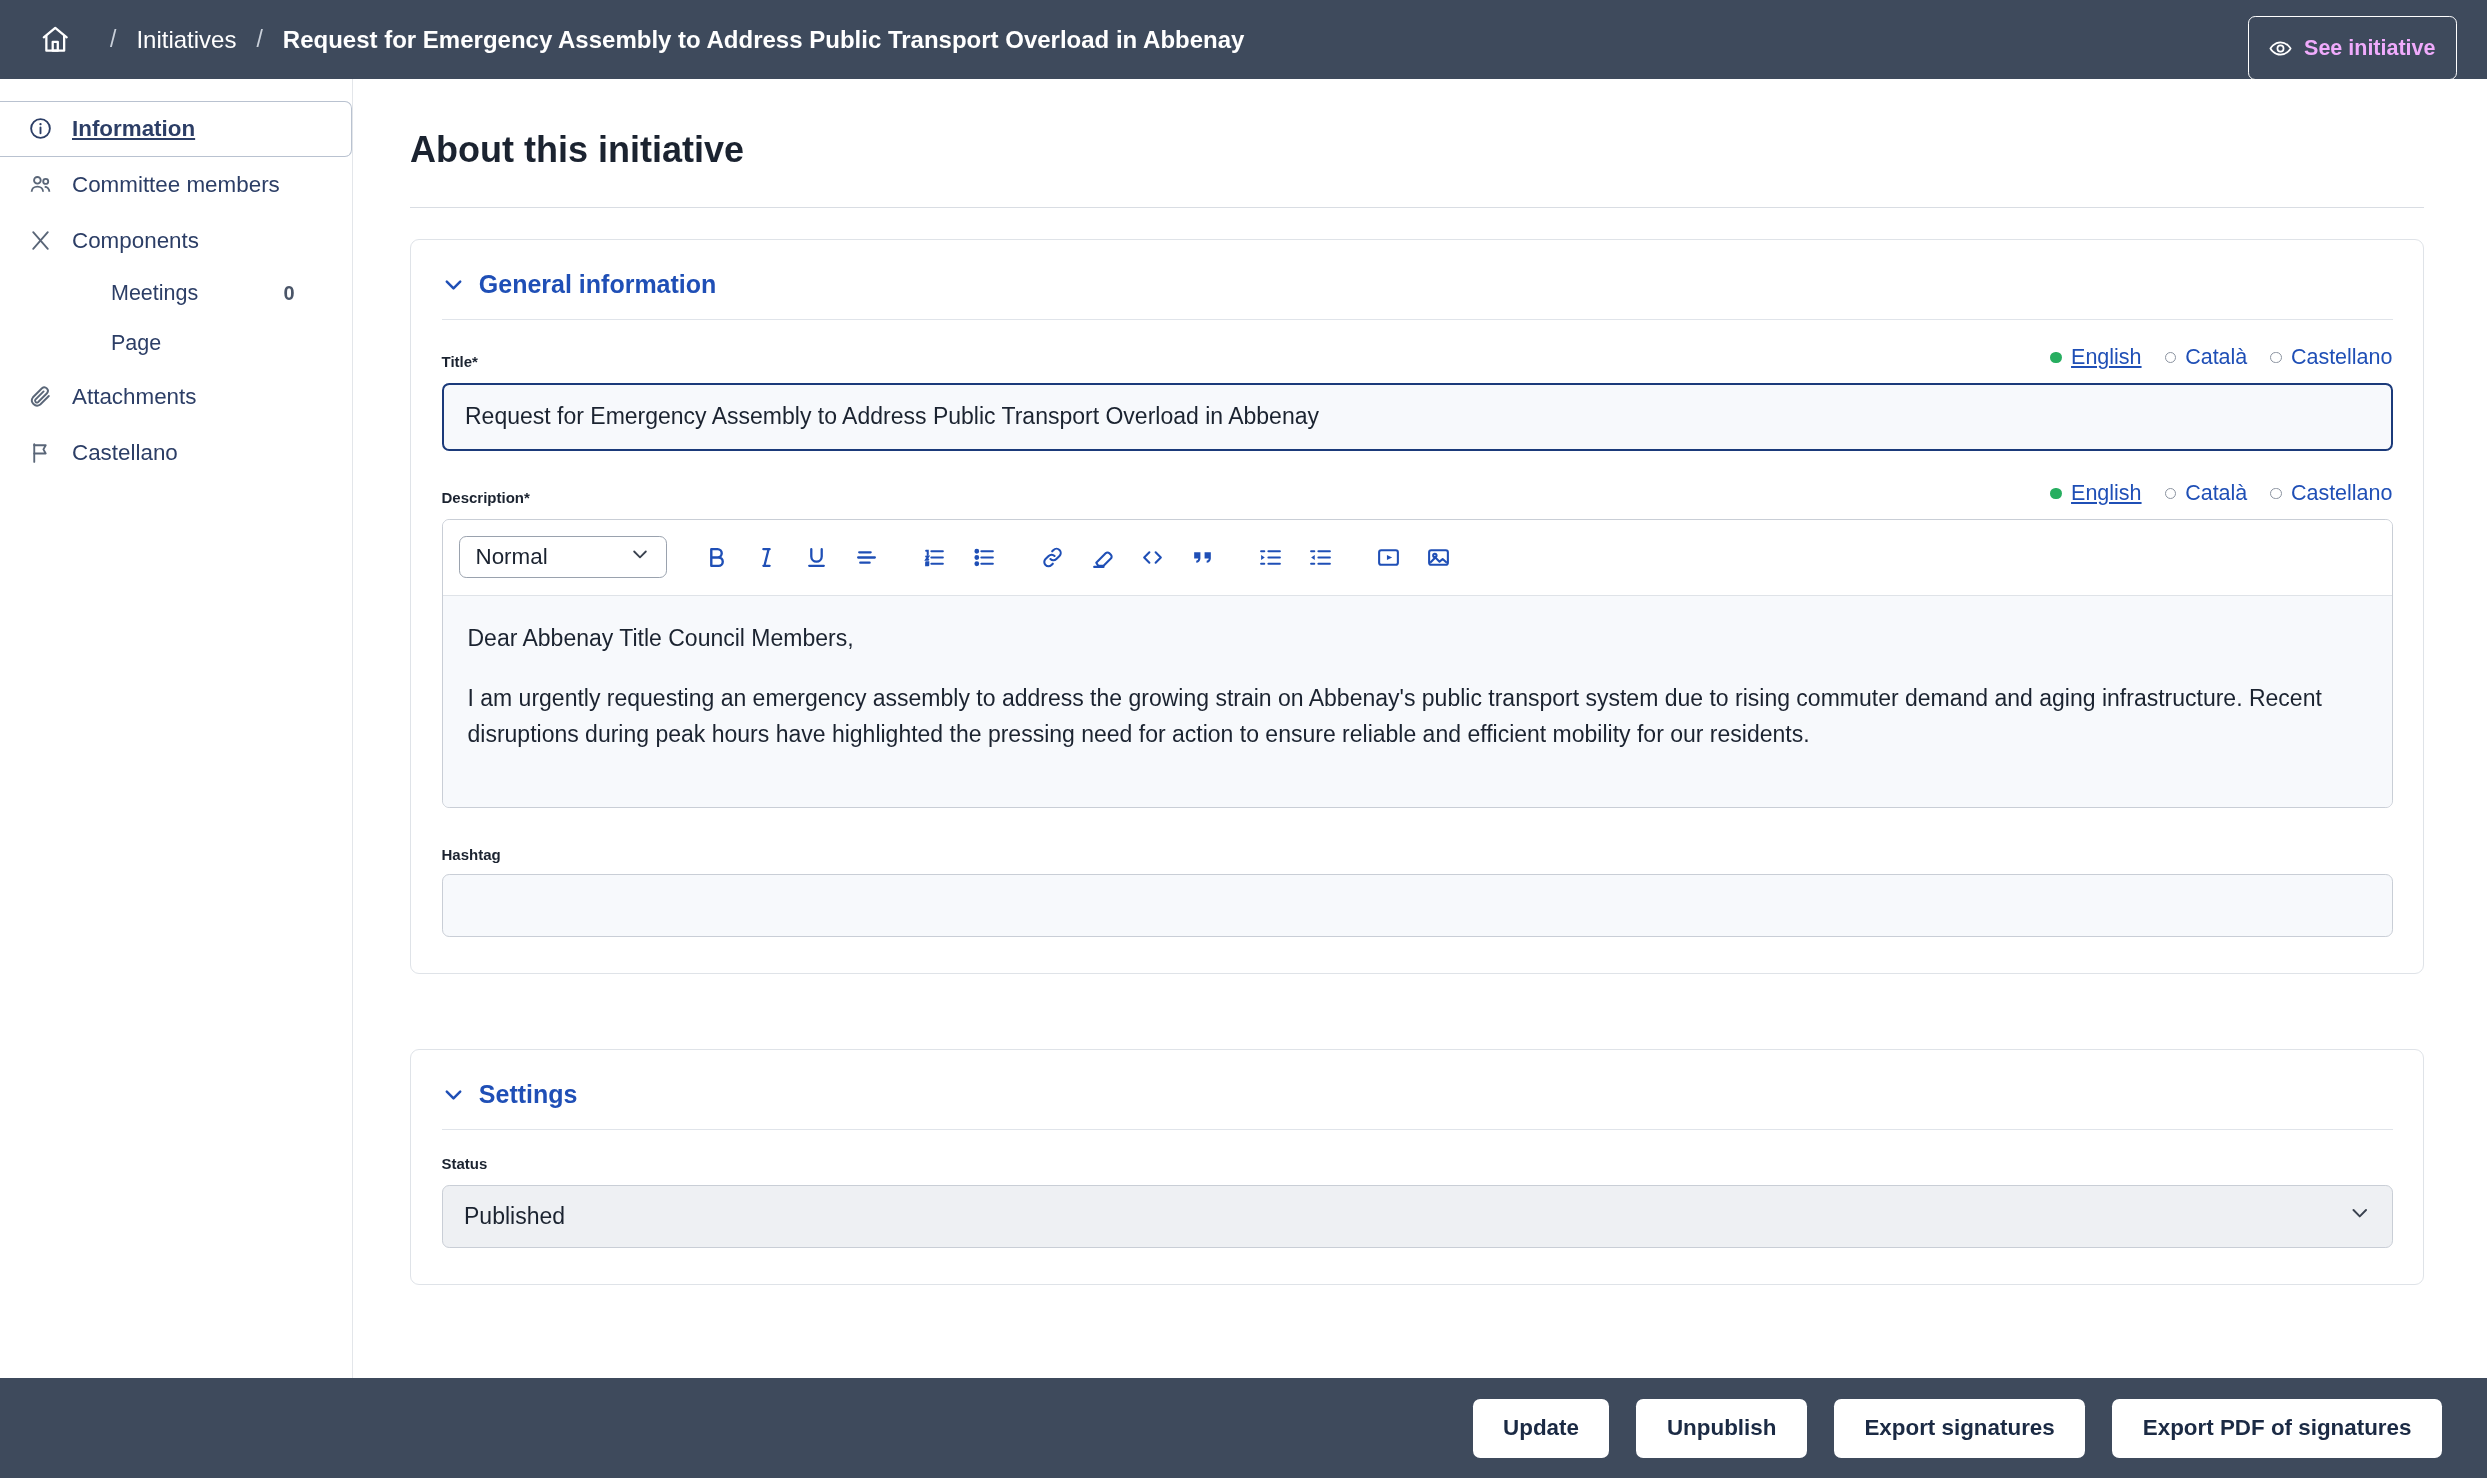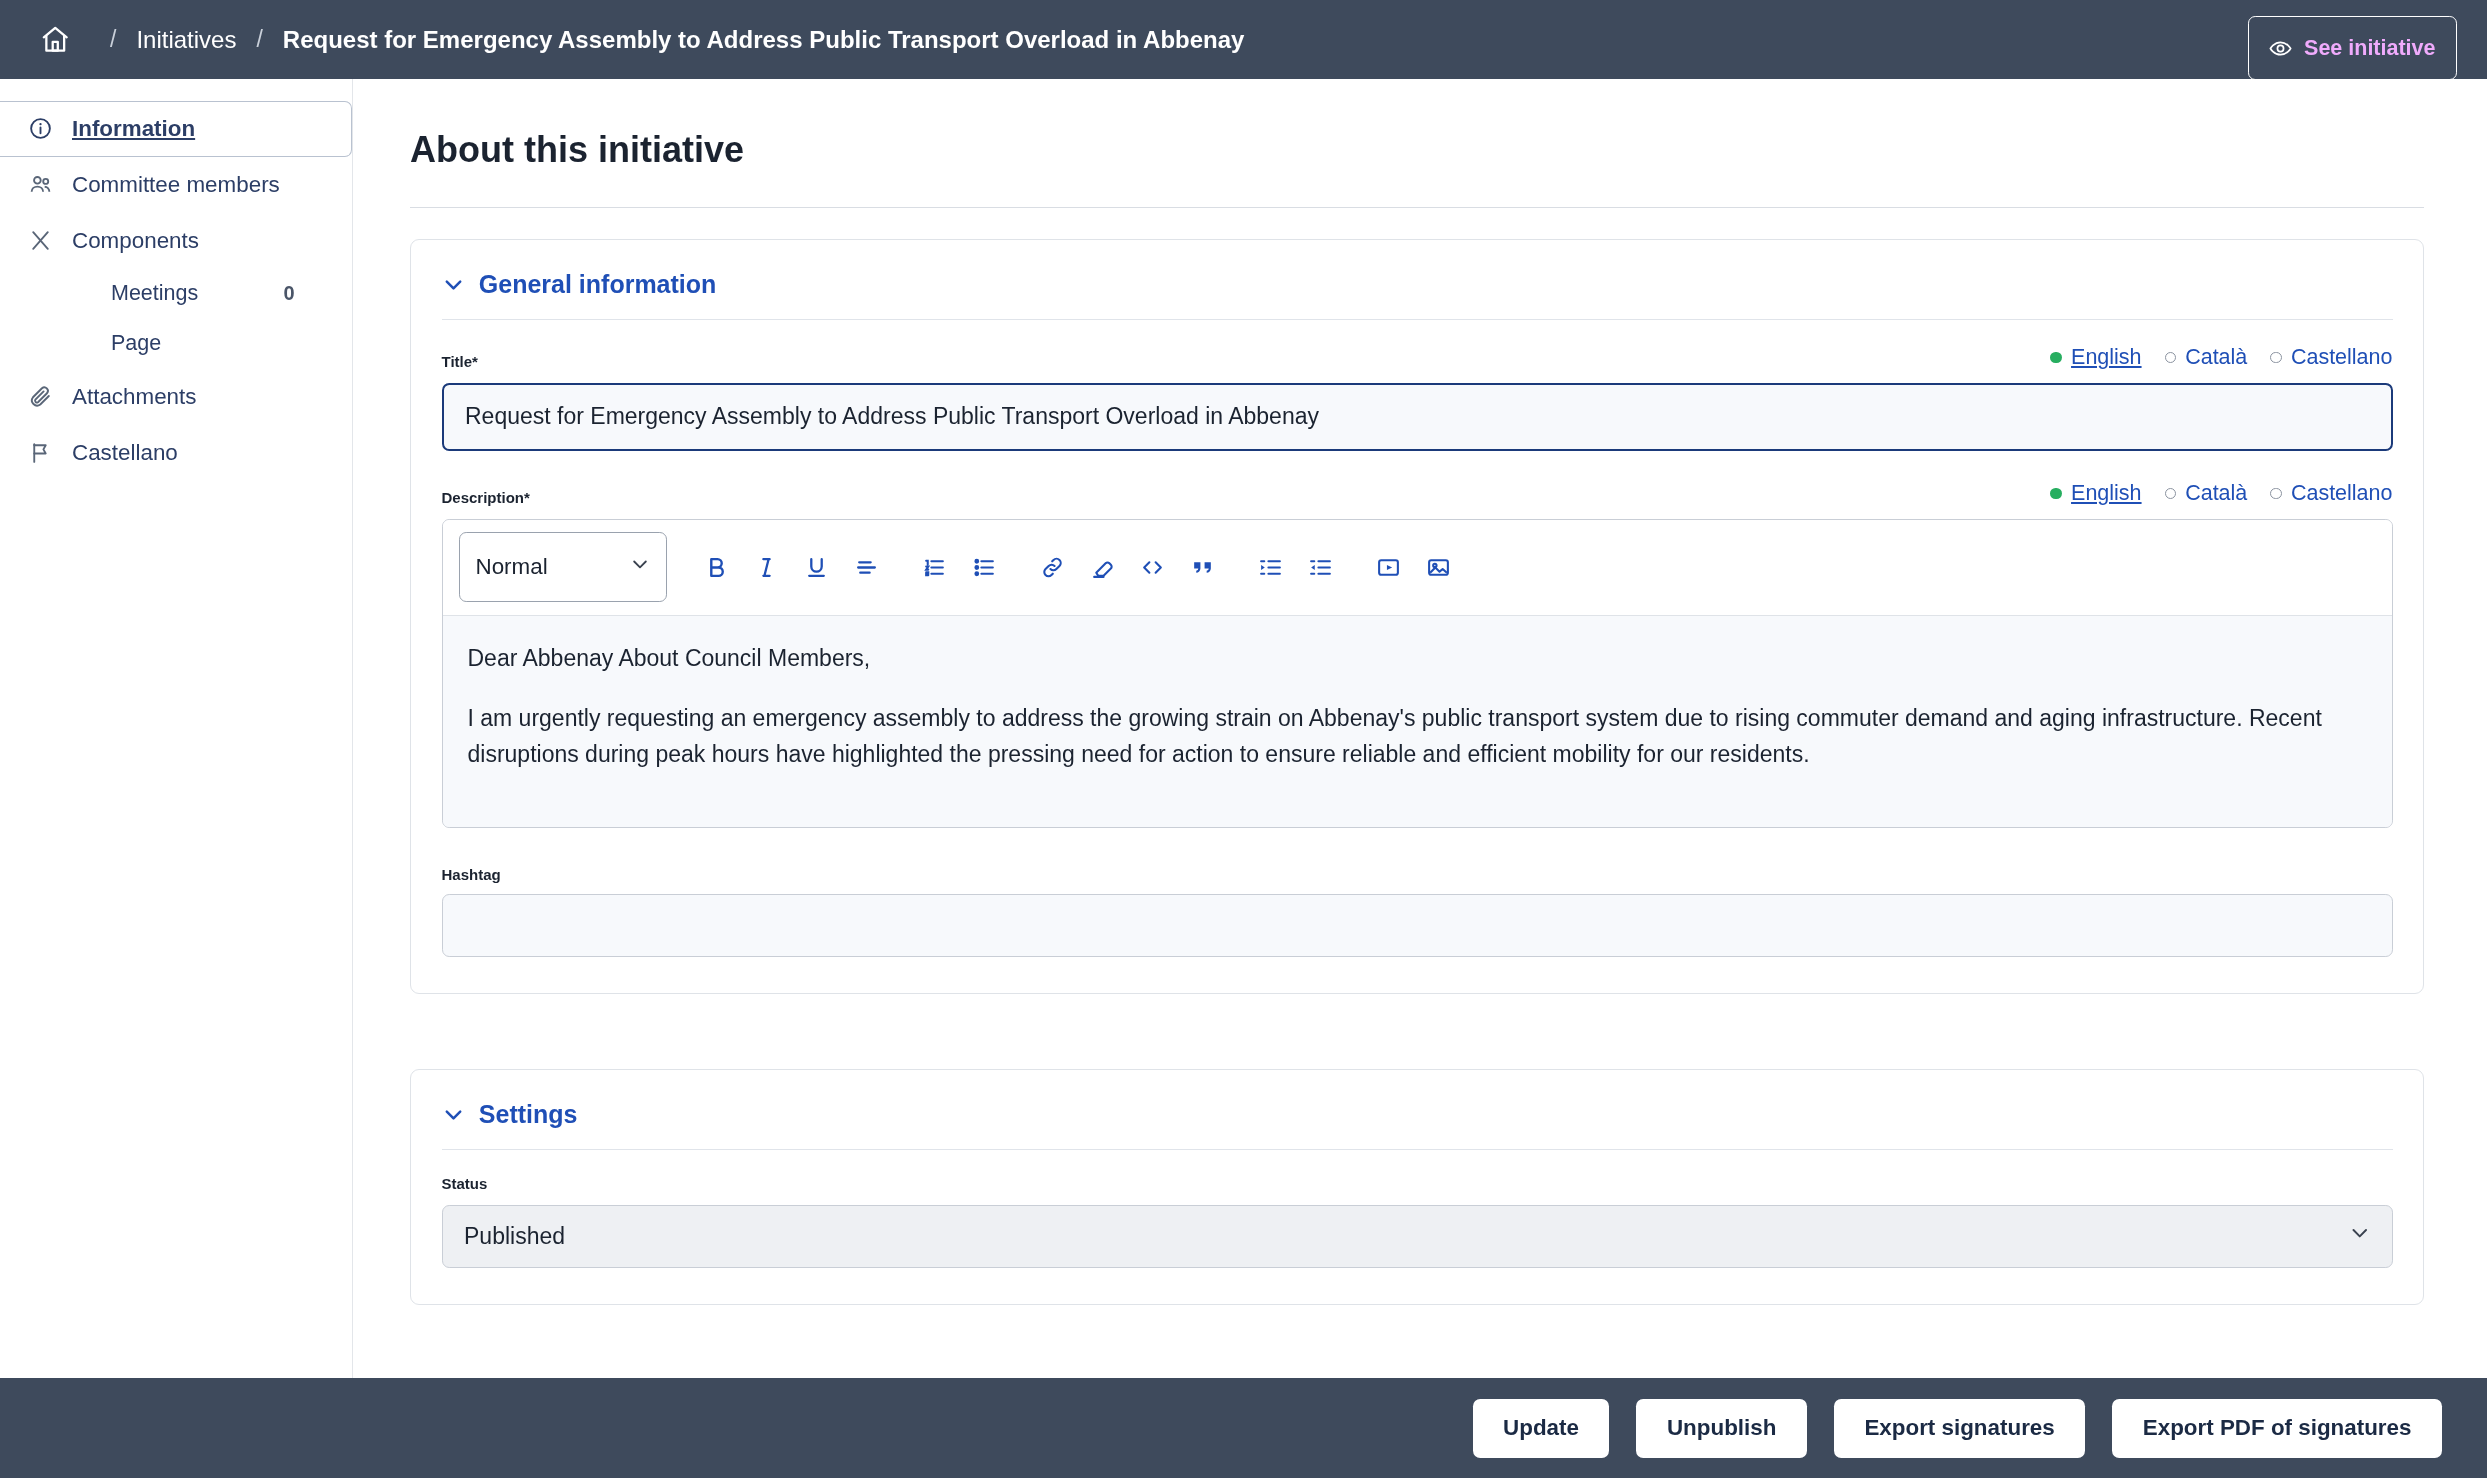--- a/index.html
+++ b/index.html
@@ -231,21 +231,21 @@
   .editor-toolbar {
     display: flex;
     align-items: center;
     gap: 0;
     padding: 12.5px 16px;
     border-bottom: 0.9px solid #dfe3e8;
     background: #ffffff;
   }
   .style-select {
     width: 208px;
-    height: 70px;
+    height: 42px;
     border: 0.9px solid #9aa2ae;
     border-radius: 7.2px;
     background: #ffffff;
     font-size: 22.4px;
     color: #1b2330;
     padding: 0 16px;
     display: flex;
     align-items: center;
     justify-content: space-between;
     cursor: pointer;
@@ -558,21 +558,21 @@
           <div class="tb-btn">
             <svg width="25" height="25" viewBox="0 0 24 24" fill="none" stroke="#1f4fb6" stroke-width="2" stroke-linejoin="round">
                 <rect x="3" y="5" width="18" height="14" rx="2"></rect>
                 <circle cx="8.5" cy="10" r="1.6"></circle>
                 <path d="M4 17l5-5 4 4 3-2.5 4 3.5"></path>
               </svg>
           </div>
         </div>
 
         <div class="editor-body">
-          <p>Dear Abbenay About Council Members,</p>
+          <p>Dear Abbenay Title Council Members,</p>
           <p>I am urgently requesting an emergency assembly to address the growing strain on Abbenay's public transport system due to rising commuter demand and aging infrastructure. Recent disruptions during peak hours have highlighted the pressing need for action to ensure reliable and efficient mobility for our residents.</p>
         </div>
       </div>
 
       
       <div class="field-label" style="margin-bottom:11px;">Hashtag</div>
       <input class="plain-input" type="text" value="" style="">
     </section>
 
     <section class="card">

